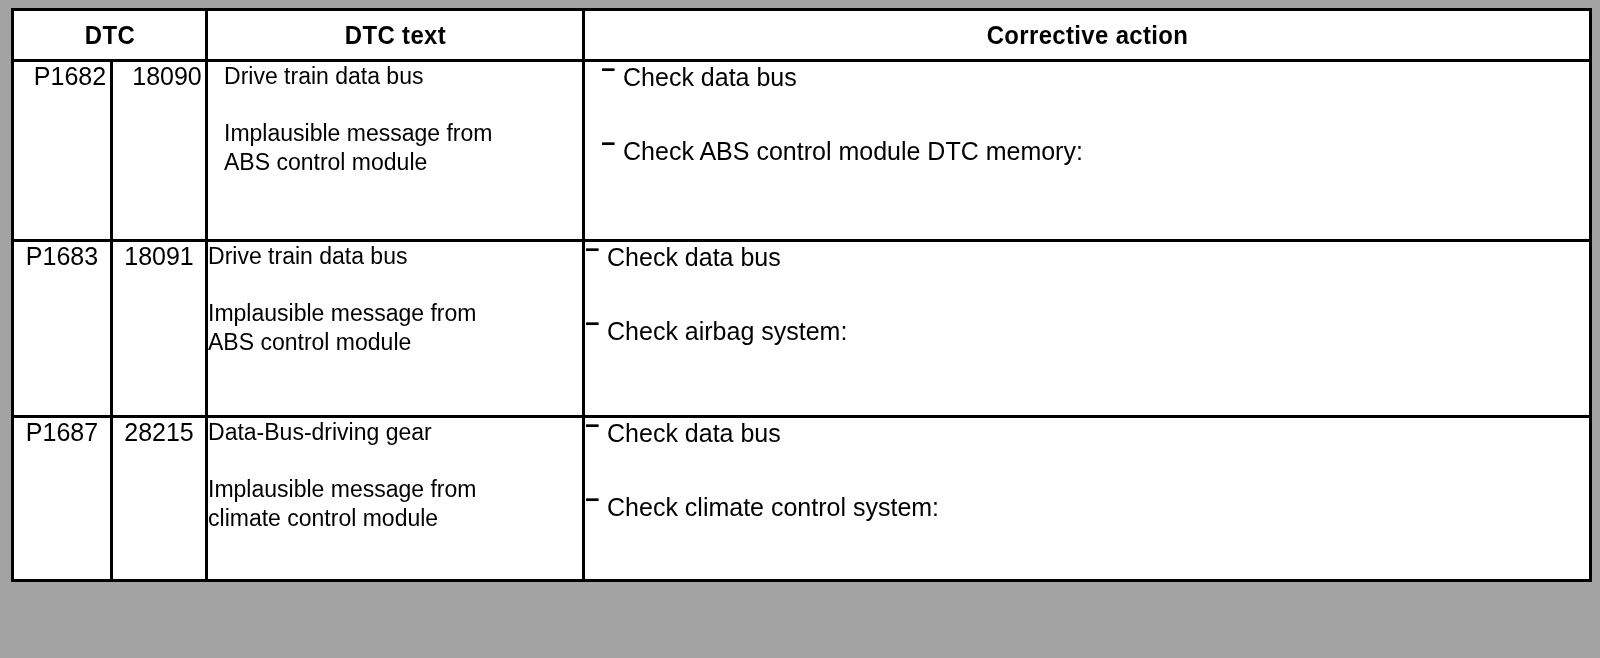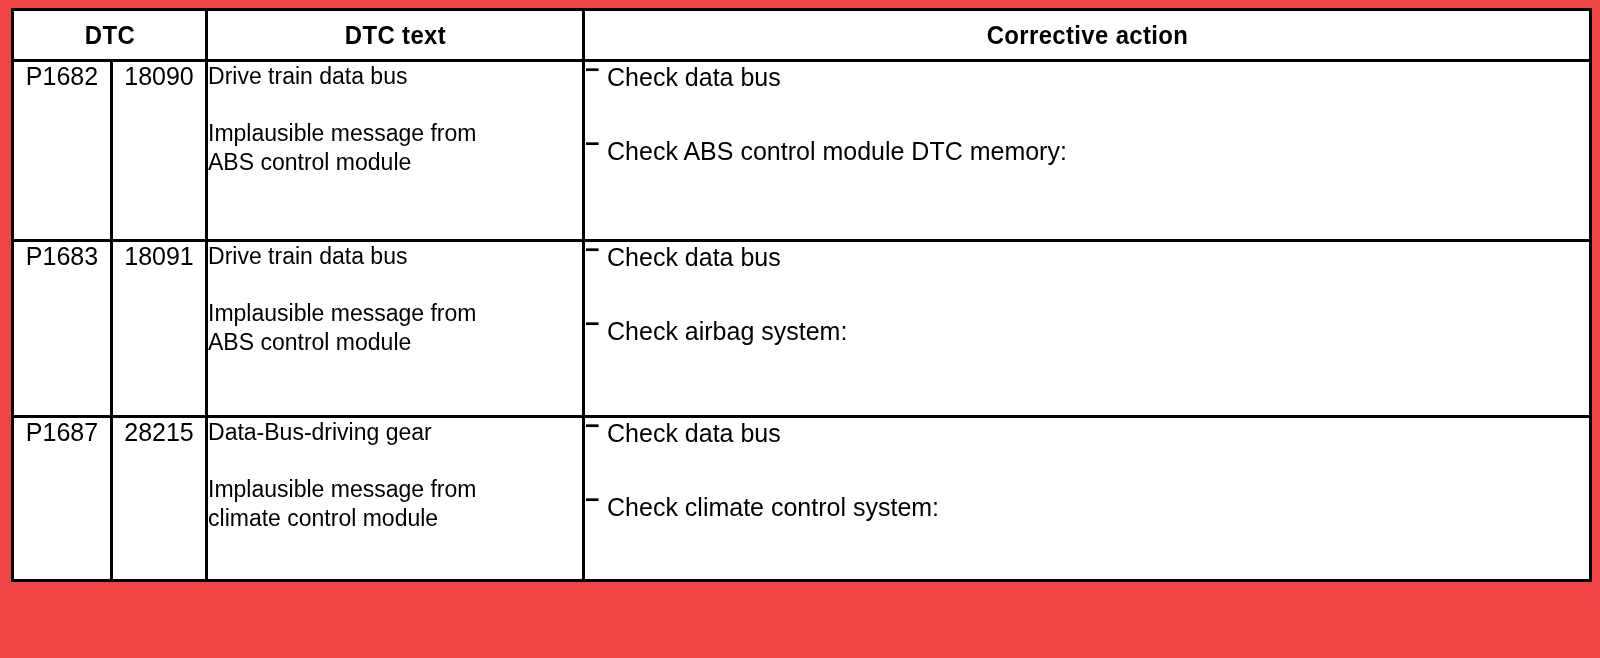--- a/index.html
+++ b/index.html
@@ -13,21 +13,21 @@
     height: 658px;
     font-family: "Liberation Sans", sans-serif;
     color: #000000;
     overflow: hidden;
   }
 
   .page {
     position: relative;
     width: 1600px;
     height: 658px;
-    background: #ef4444;
+    background: #a3a3a3;
   }
 
   
   .dtc-table {
     position: absolute;
     left: 11px;
     top: 8px;
     width: 1578px;
     border-collapse: collapse;
     table-layout: fixed;
@@ -108,21 +108,21 @@
   .dash-bullet {
     position: absolute;
     left: 0;
     top: -5px;
     font-size: 25px;
     font-weight: bold;
     line-height: 1;
   }
 
   .row-tall td { height: 173px; }
-  .row-1 td { height: 177px; }
+  .row-1 td { height: 177px; padding-left: 16px; }
   .row-3 td { height: 161px; }
 </style>
 </head>
 <body>
 
 <div class="page">
 
   <table class="dtc-table">
     <colgroup>
       <col class="c-sae">

